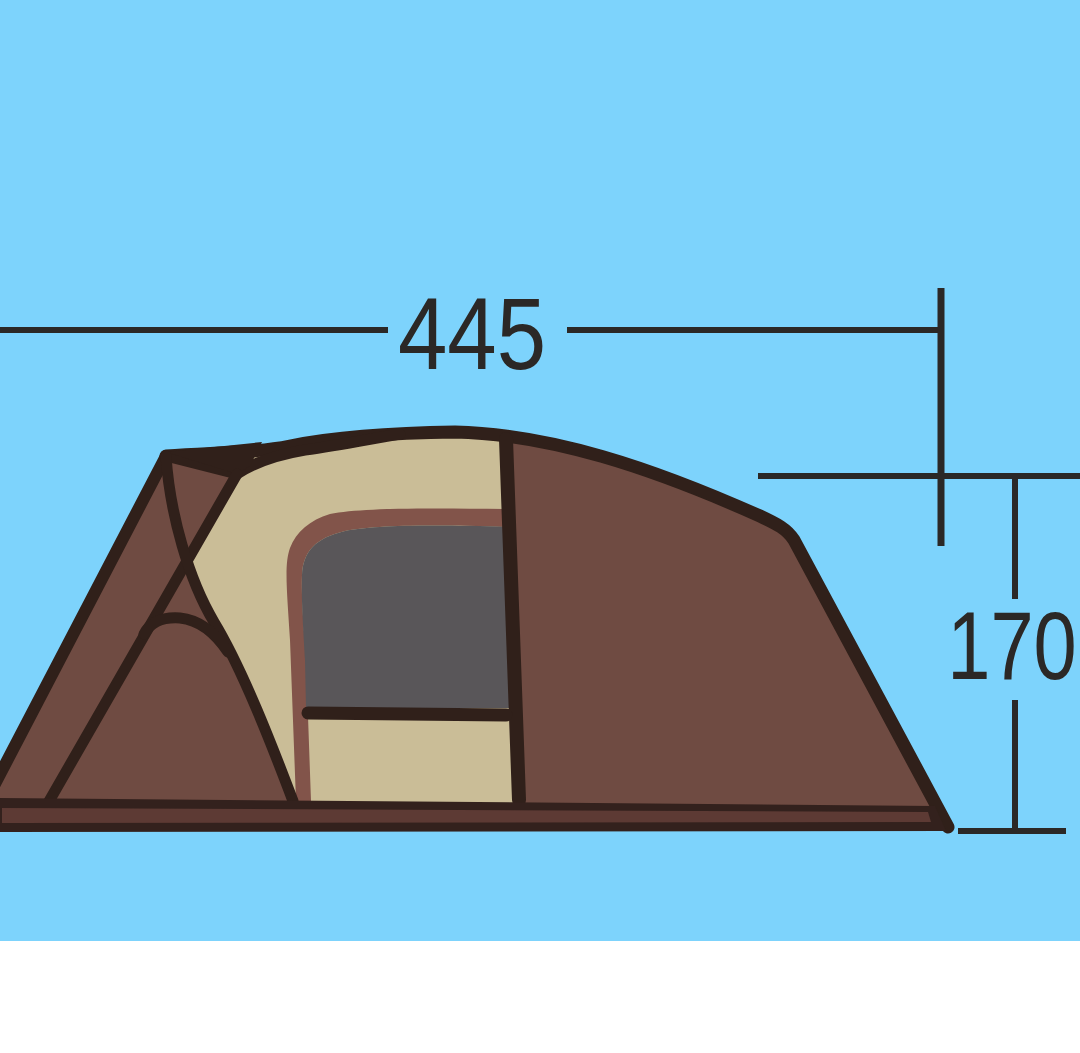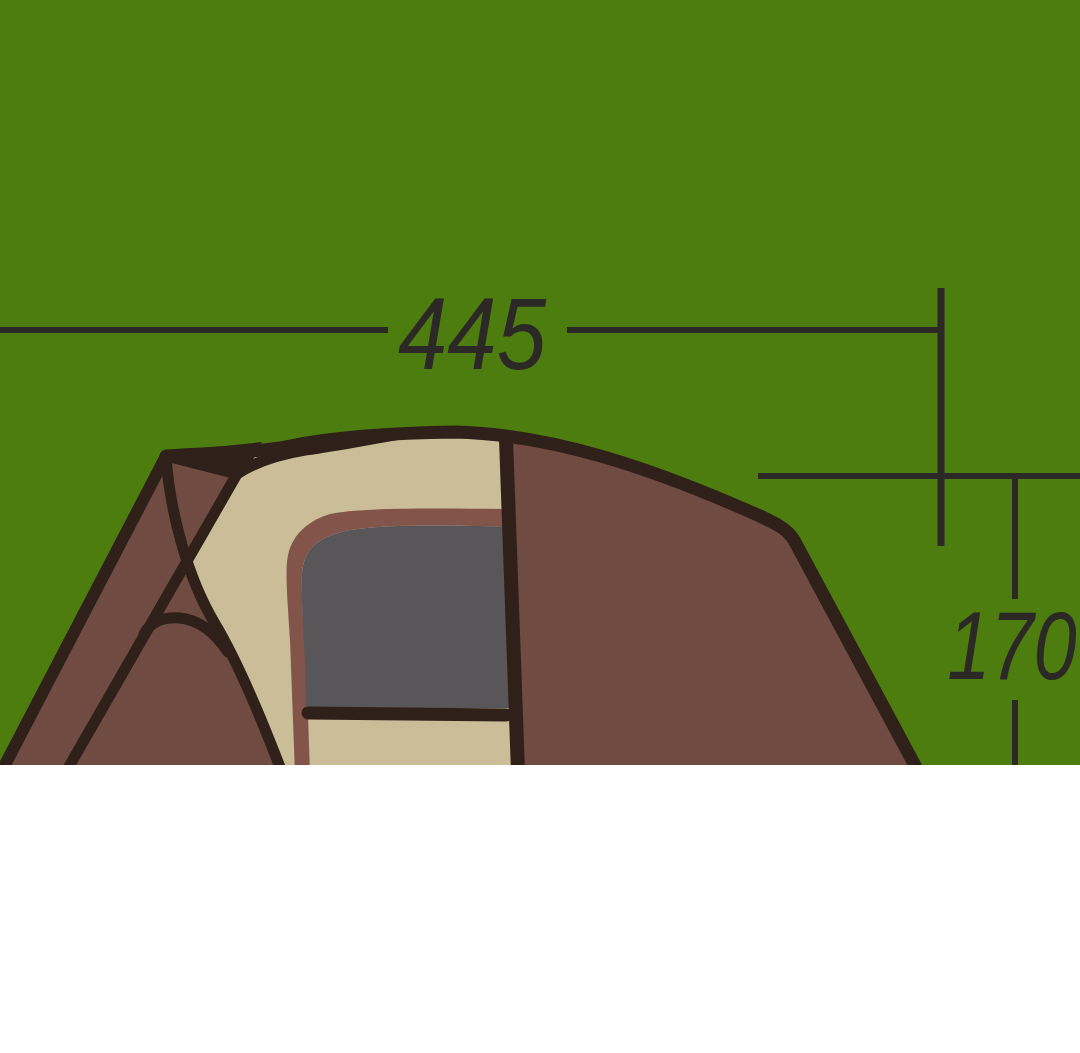--- a/index.html
+++ b/index.html
@@ -1,16 +1,16 @@
 <!DOCTYPE html>
 <html><head>
 <meta charset="utf-8">
 <style>
   html,body{margin:0;padding:0;background:#ffffff;}
-  .page{position:relative;width:1080px;height:765px;background:#4d7c0f;overflow:hidden;font-style:italic;}
+  .page{position:relative;width:1080px;height:941px;background:#7dd3fc;overflow:hidden;}
   svg{display:block;}
   text{font-family:"Liberation Sans",sans-serif;fill:#2b2826;}
 </style>
 </head>
 <body>
 <div class="page">
 <svg width="1080" height="1053" viewBox="0 0 1080 1053">
 
   <path d="M -16,805
            L 166,456

